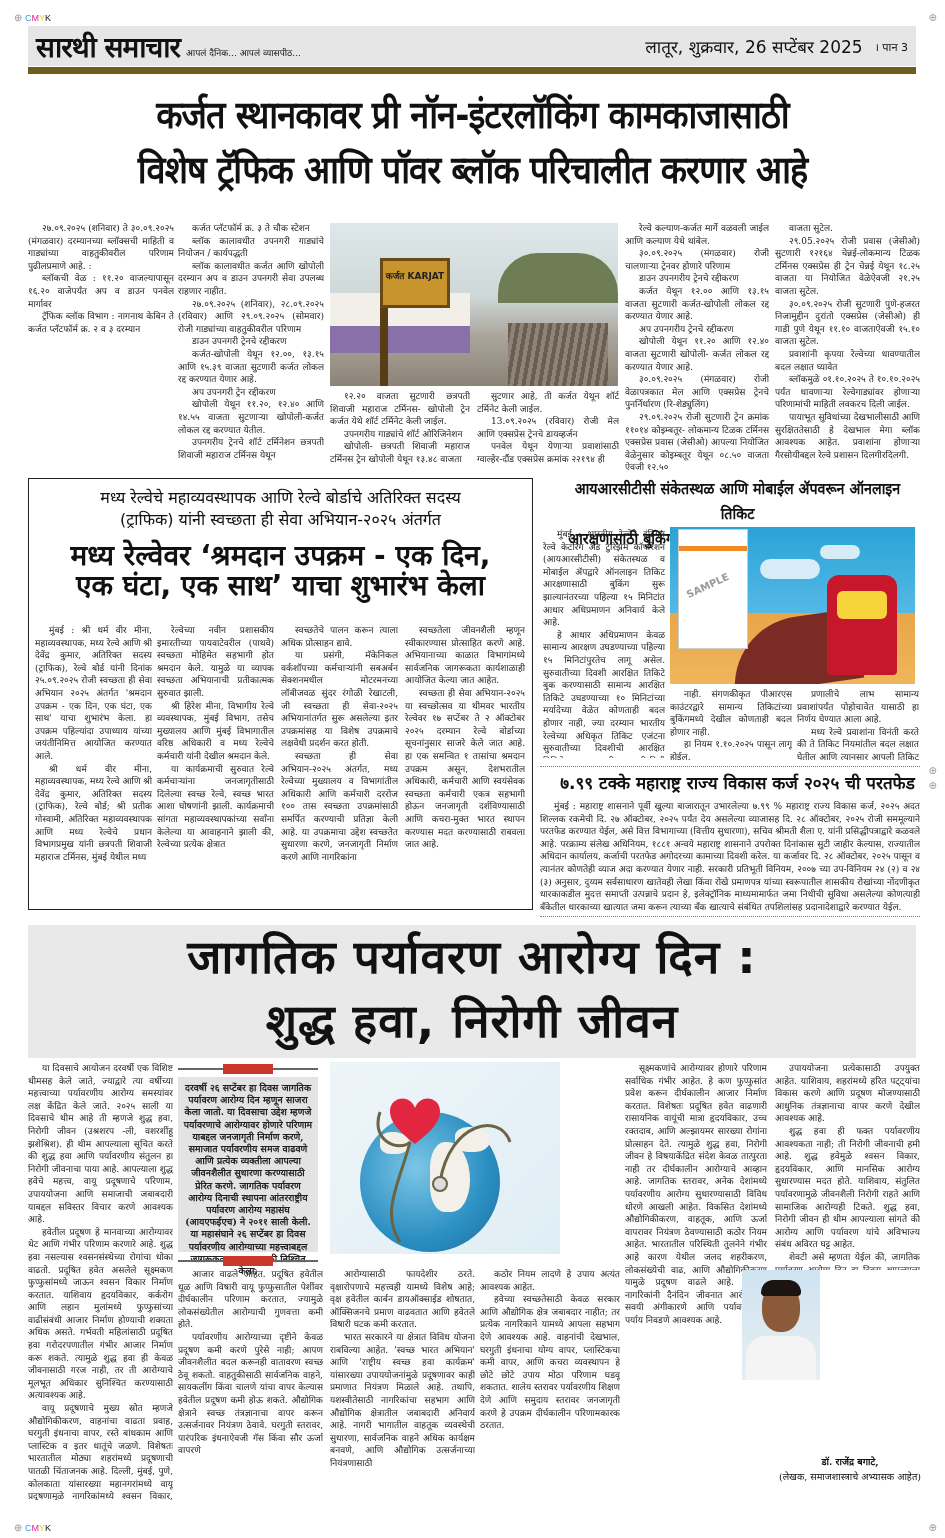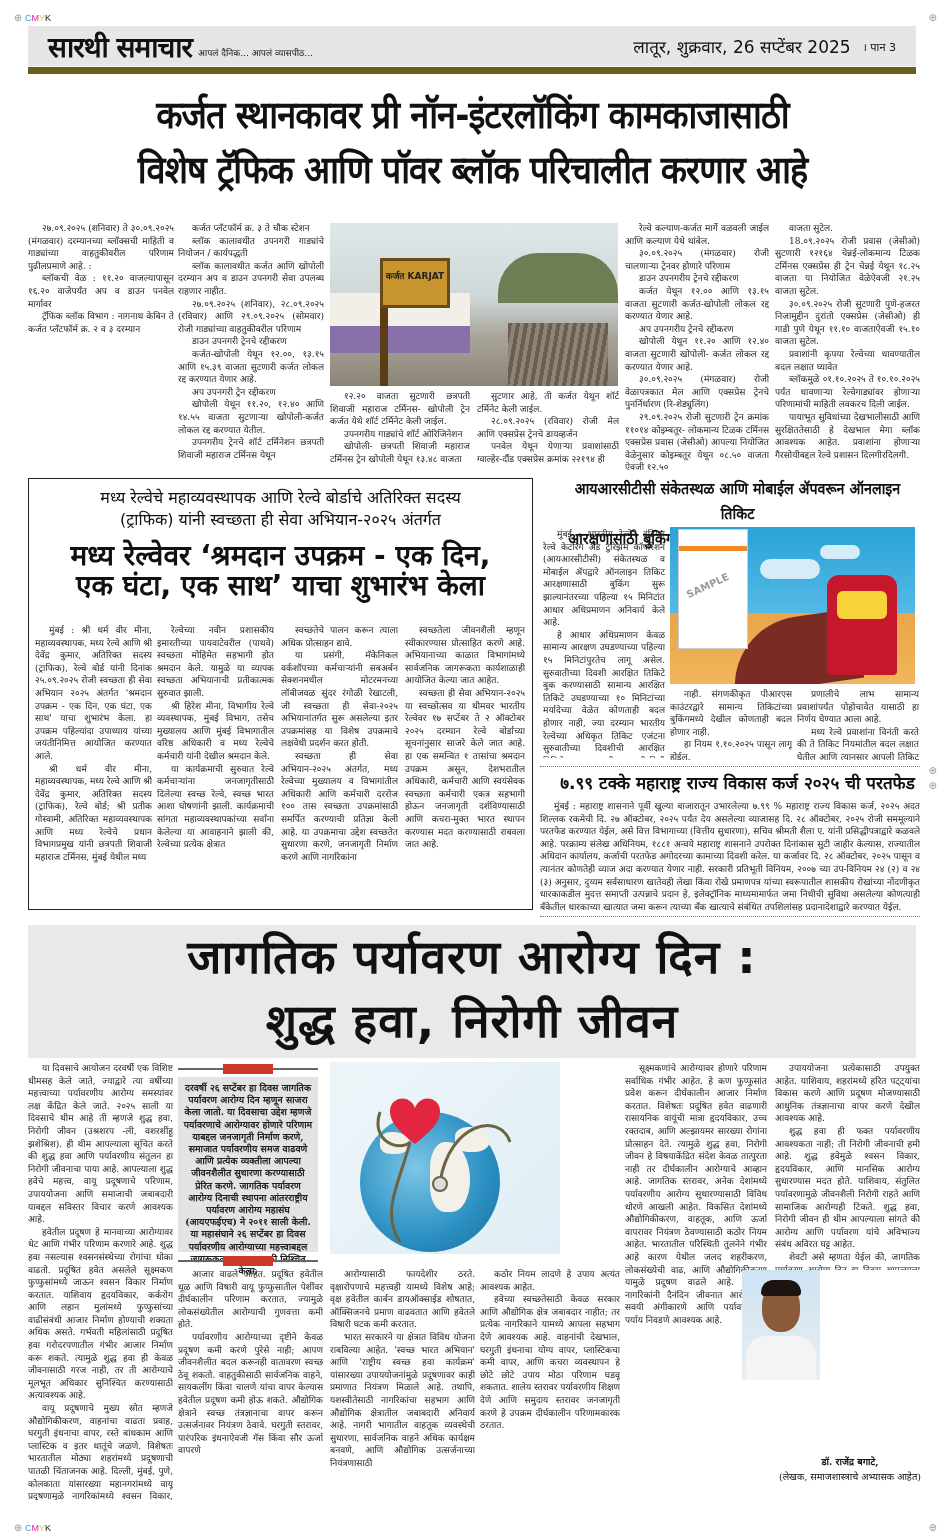--- a/index.html
+++ b/index.html
@@ -1,21 +1,21 @@
 <!DOCTYPE html>
 <html><head>
 <meta charset="utf-8">
 <style>
   * { box-sizing: border-box; margin: 0; padding: 0; }
   html, body { width: 945px; height: 1538px; background: #fff; overflow: hidden; }
   body { font-family: "DejaVu Sans", sans-serif; color: #111; position: relative; }
   .reg { position: absolute; font-size: 10px; color: #999; }
   .cmyk { position: absolute; font-size: 9px; font-family: "Liberation Sans", sans-serif; }
   .cmyk .c { color: #1fa3e0; } .cmyk .m { color: #e0269a; } .cmyk .y { color: #e6d21a; } .cmyk .k { color: #111; }
-  .masthead { position: absolute; left: 28px; top: 26px; width: 888px; height: 40px; background: #e6e6e6; display: flex; align-items: center; padding: 0 20px; }
+  .masthead { position: absolute; left: 28px; top: 26px; width: 888px; height: 40px; background: #e6e6e6; display: flex; align-items: center; padding: 0 8px; }
   .mast-title { font-family: "DejaVu Serif", serif; font-weight: bold; font-size: 28px; letter-spacing: -1px; }
   .mast-tag { font-size: 9px; margin-left: 6px; margin-top: 12px; }
   .mast-date { margin-left: auto; font-size: 17px; }
   .mast-page { font-size: 11px; margin-left: 12px; }
   .mast-bar { position: absolute; left: 28px; top: 67px; width: 888px; height: 7px; background: #6b5f1d; }
   .headline-main { position: absolute; left: 20px; top: 88px; width: 905px; text-align: center; font-weight: bold; font-size: 38px; line-height: 55px; letter-spacing: -1px; transform: scaleX(0.9); }
   .col { position: absolute; font-size: 9px; line-height: 12.6px; text-align: justify; font-family: "DejaVu Serif", serif; overflow: hidden; color: #222; }
   .col p { text-indent: 14px; }
   .photo-station { position: absolute; left: 330px; top: 223px; width: 288px; height: 163px; background: linear-gradient(180deg, #dfe7ea 0%, #cfd8d8 45%, #a9a49a 70%, #8c8377 100%); overflow: hidden; }
   .photo-station .sign { position: absolute; left: 50px; top: 35px; width: 70px; height: 50px; background: #c7942d; border: 3px solid #6a4a14; font-size: 9px; text-align: center; color: #222; padding-top: 8px; font-weight: bold; }
@@ -99,36 +99,36 @@
   <div class="sign">कर्जत KARJAT</div>
 </div>
 
 <div class="col" style="left:330px;top:390px;width:140px;height:80px;">
   <p>१२.२० वाजता सुटणारी छत्रपती शिवाजी महाराज टर्मिनस- खोपोली ट्रेन कर्जत येथे शॉर्ट टर्मिनेट केली जाईल.</p>
   <p>उपनगरीय गाड्यांचे शॉर्ट ओरिजिनेशन</p>
   <p>खोपोली- छत्रपती शिवाजी महाराज टर्मिनस ट्रेन खोपोली येथून १३.४८ वाजता</p>
 </div>
 <div class="col" style="left:477px;top:390px;width:142px;height:80px;">
   <p>सुटणार आहे, ती कर्जत येथून शॉर्ट टर्मिनेट केली जाईल.</p>
-  <p>२८.०९.२०२५ (रविवार) रोजी मेल आणि एक्सप्रेस ट्रेनचे डायव्हर्जन</p>
+  <p>13.०९.२०२५ (रविवार) रोजी मेल आणि एक्सप्रेस ट्रेनचे डायव्हर्जन</p>
   <p>पनवेल येथून येणाऱ्या प्रवाशांसाठी ग्वाल्हेर-दौंड एक्सप्रेस क्रमांक २२१९४ ही</p>
 </div>
 <div class="col" style="left:625px;top:222px;width:144px;height:248px;">
   <p>रेल्वे कल्याण-कर्जत मार्गे वळवली जाईल आणि कल्याण येथे थांबेल.</p>
   <p>३०.०९.२०२५ (मंगळवार) रोजी चालणाऱ्या ट्रेनवर होणारे परिणाम</p>
   <p>डाउन उपनगरीय ट्रेनचे रद्दीकरण</p>
   <p>कर्जत येथून १२.०० आणि १३.१५ वाजता सुटणारी कर्जत-खोपोली लोकल रद्द करण्यात येणार आहे.</p>
   <p>अप उपनगरीय ट्रेनचे रद्दीकरण</p>
   <p>खोपोली येथून ११.२० आणि १२.४० वाजता सुटणारी खोपोली- कर्जत लोकल रद्द करण्यात येणार आहे.</p>
   <p>३०.०९.२०२५ (मंगळवार) रोजी वेळापत्रकात मेल आणि एक्सप्रेस ट्रेनचे पुनर्निर्धारण (रि-शेड्युलिंग)</p>
   <p>२९.०९.२०२५ रोजी सुटणारी ट्रेन क्रमांक ११०१४ कोइम्बतूर- लोकमान्य टिळक टर्मिनस एक्सप्रेस प्रवास (जेसीओ) आपल्या नियोजित वेळेनुसार कोइम्बतूर येथून ०८.५० वाजता ऐवजी १२.५०</p>
 </div>
 <div class="col" style="left:775px;top:222px;width:145px;height:248px;">
   <p>वाजता सुटेल.</p>
-  <p>18.०९.२०२५ रोजी प्रवास (जेसीओ) सुटणारी १२१६४ चेन्नई-लोकमान्य टिळक टर्मिनस एक्सप्रेस ही ट्रेन चेन्नई येथून १८.२५ वाजता या नियोजित वेळेऐवजी २१.२५ वाजता सुटेल.</p>
+  <p>२९.05.२०२५ रोजी प्रवास (जेसीओ) सुटणारी १२१६४ चेन्नई-लोकमान्य टिळक टर्मिनस एक्सप्रेस ही ट्रेन चेन्नई येथून १८.२५ वाजता या नियोजित वेळेऐवजी २१.२५ वाजता सुटेल.</p>
   <p>३०.०९.२०२५ रोजी सुटणारी पुणे-हजरत निजामुद्दीन दुरांतो एक्सप्रेस (जेसीओ) ही गाडी पुणे येथून ११.१० वाजताऐवजी १५.१० वाजता सुटेल.</p>
   <p>प्रवाशांनी कृपया रेल्वेच्या धावण्यातील बदल लक्षात घ्यावेत</p>
   <p>ब्लॉकमुळे ०१.१०.२०२५ ते १०.१०.२०२५ पर्यंत धावणाऱ्या रेल्वेगाड्यांवर होणाऱ्या परिणामांची माहिती लवकरच दिली जाईल.</p>
   <p>पायाभूत सुविधांच्या देखभालीसाठी आणि सुरक्षिततेसाठी हे देखभाल मेगा ब्लॉक आवश्यक आहेत. प्रवाशांना होणाऱ्या गैरसोयीबद्दल रेल्वे प्रशासन दिलगीरदिलगी.</p>
 </div>
 
 <div class="box1">
   <div class="box1-sub">
     <div>मध्य रेल्वेचे महाव्यवस्थापक आणि रेल्वे बोर्डाचे अतिरिक्त सदस्य</div>
     <div>(ट्राफिक) यांनी स्वच्छता ही सेवा अभियान-२०२५ अंतर्गत</div>

